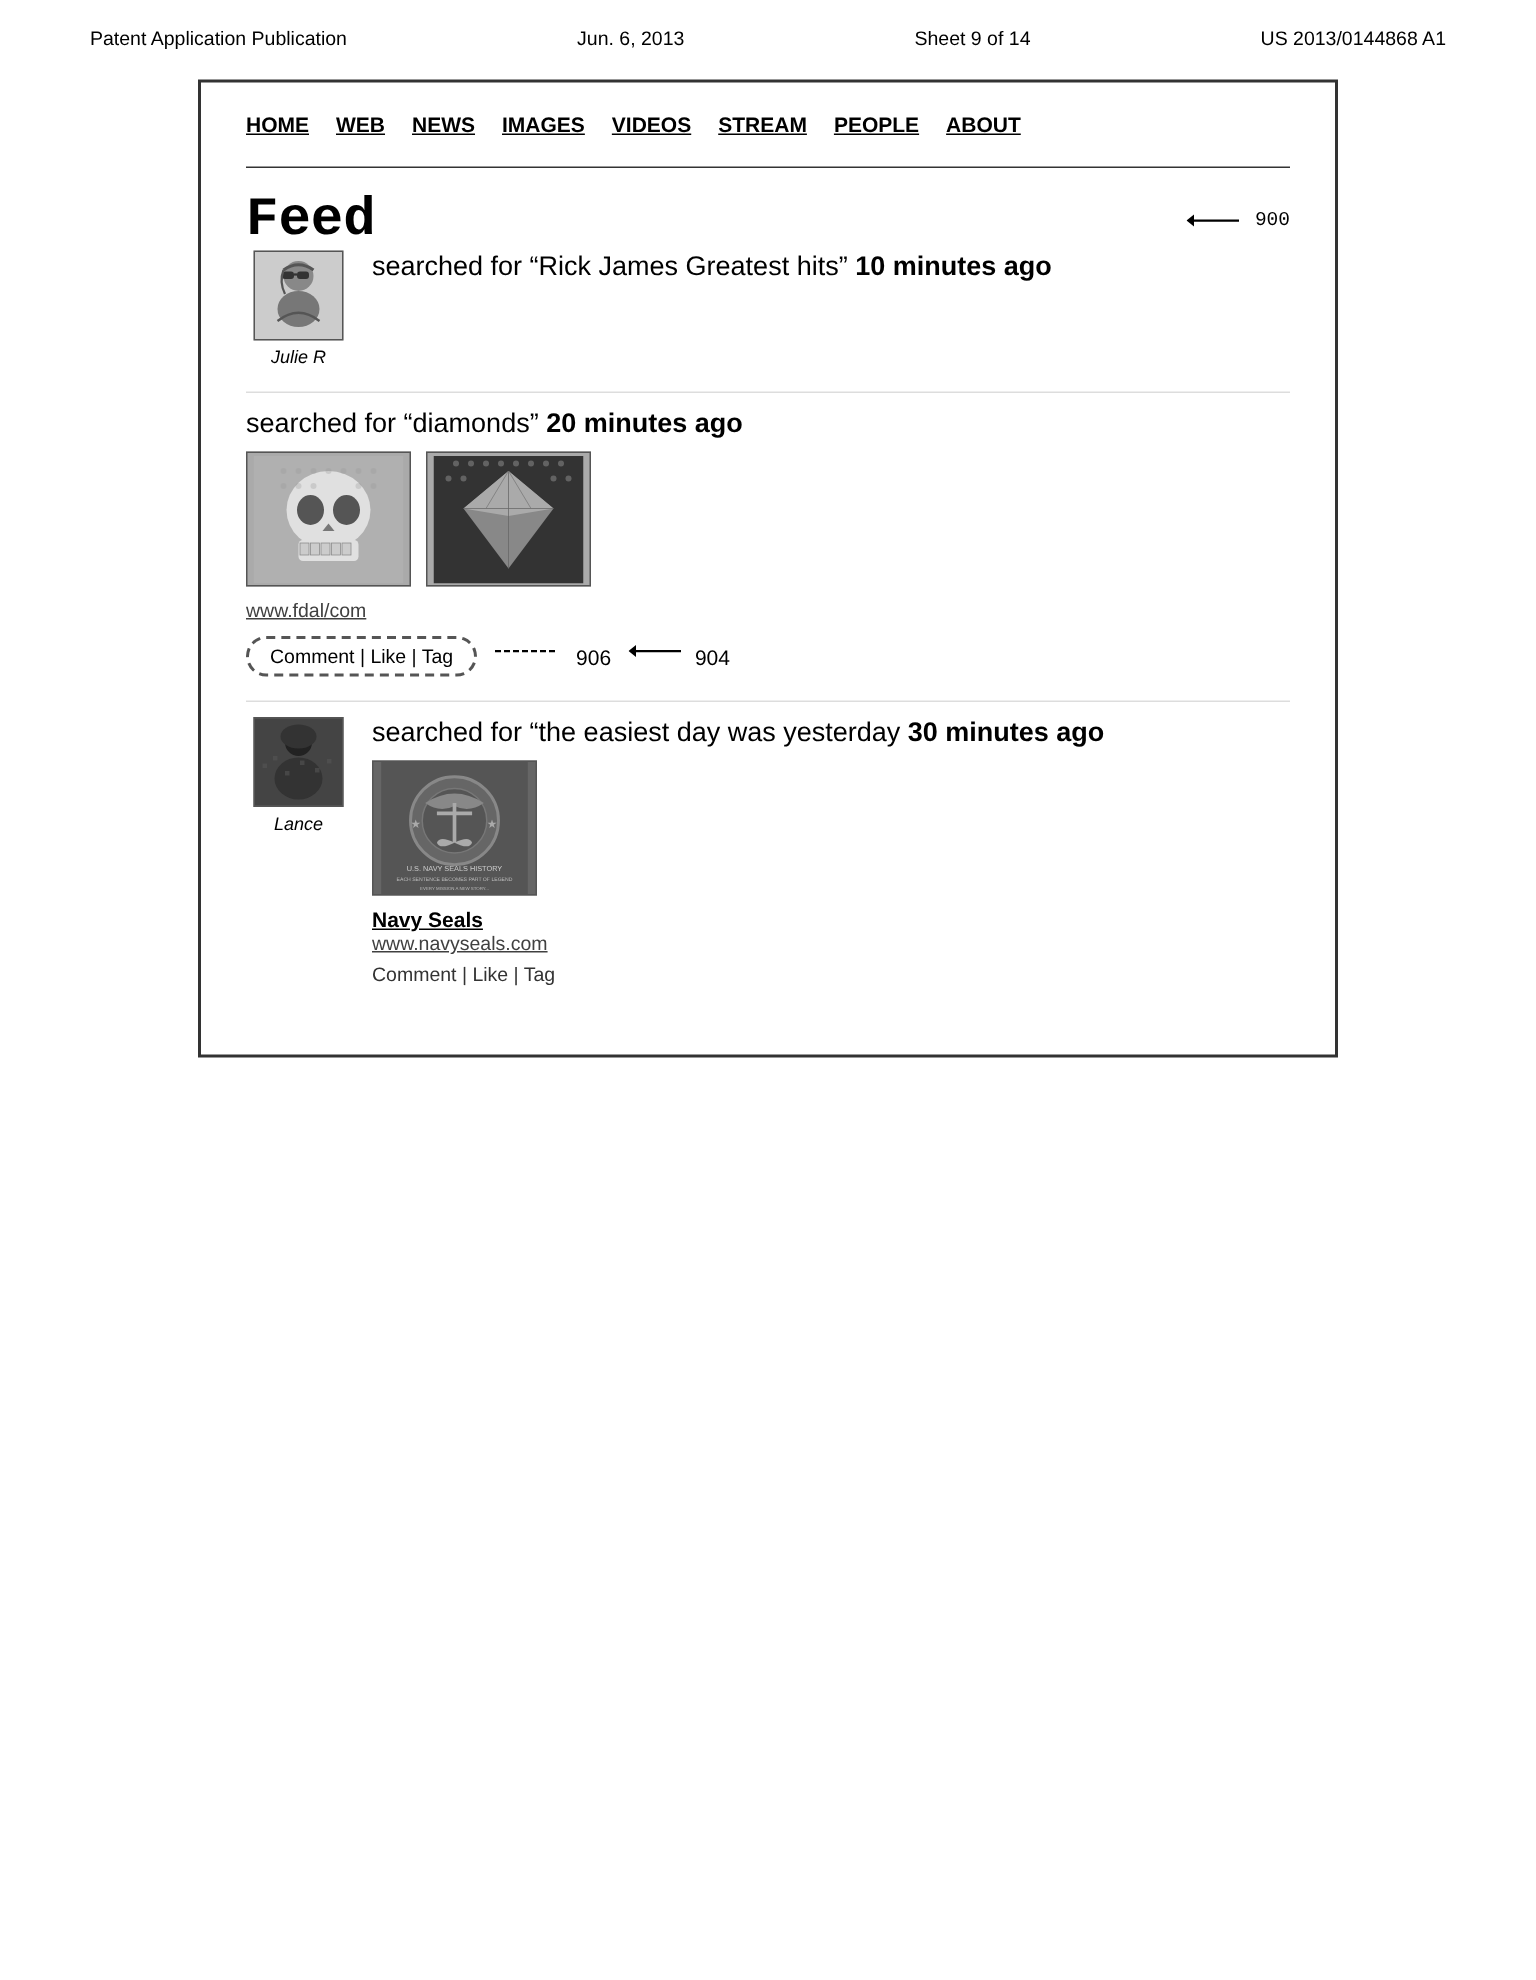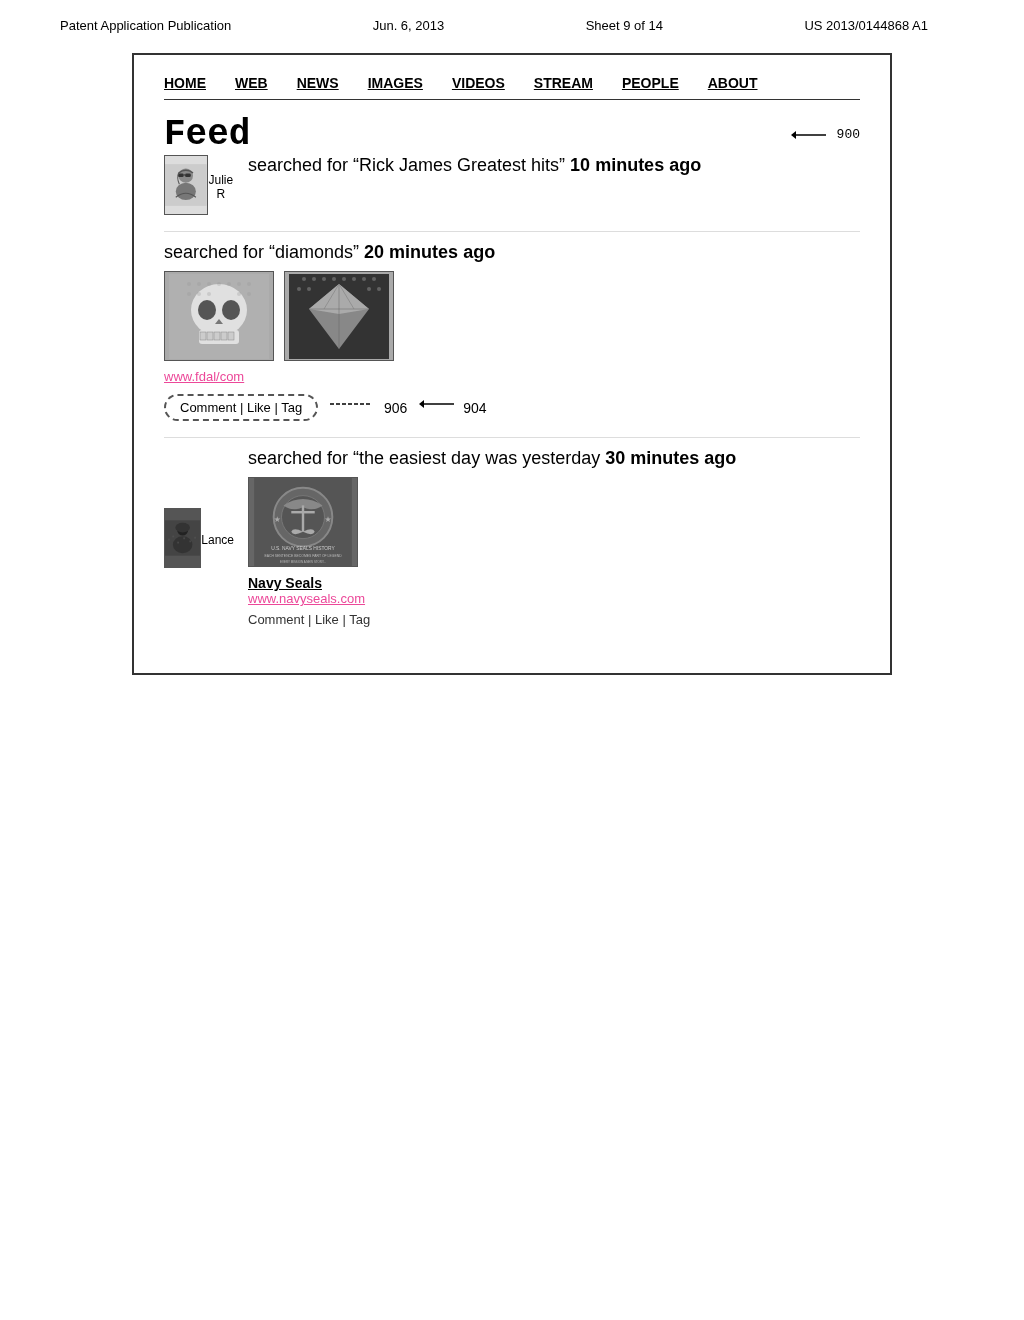--- a/index.html
+++ b/index.html
@@ -10,44 +10,44 @@
       font-family: Arial, sans-serif;
       font-size: 14px;
       color: #000;
       overflow: hidden;
     }
 
     
     .patent-header {
       display: flex;
       justify-content: space-between;
-      padding: 18px 96px 10px 60px;
+      padding: 18px 60px 10px 60px;
       font-size: 13px;
     }
 
     
     .content-area {
       padding: 10px 80px;
     }
 
     
     .figure-box {
       border: 2px solid #333;
       padding: 20px 30px 30px 30px;
       margin: 0 auto;
       width: 760px;
       background: #fff;
     }
 
     
     .nav-bar {
       display: flex;
-      gap: 29px;
+      gap: 18px;
       border-bottom: 1px solid #333;
-      padding-bottom: 8px;
+      padding-bottom: 20px;
       margin-bottom: 14px;
     }
     .nav-item {
       font-size: 14px;
       text-decoration: underline;
       font-weight: bold;
       cursor: pointer;
     }
 
     
@@ -72,22 +72,23 @@
     
     .feed-entry {
       display: flex;
       margin-bottom: 16px;
       gap: 14px;
     }
     .avatar-box {
       width: 70px;
       min-width: 70px;
       display: flex;
-      flex-direction: row;
-      align-items: center;
+      flex-direction: column;
+      align-items: center;
+      font-style: italic;
     }
     .avatar-img {
       width: 60px;
       height: 60px;
       background: #888;
       border: 1px solid #555;
       display: flex;
       align-items: center;
       justify-content: center;
       overflow: hidden;
@@ -136,21 +137,21 @@
       margin: 6px 0;
     }
     .link-title {
       font-size: 14px;
       font-weight: bold;
       text-decoration: underline;
     }
     .link-url {
       font-size: 13px;
       text-decoration: underline;
-      color: #ec4899;
+      color: #404040;
     }
 
     
     .dashed-callout {
       border: 2px dashed #555;
       border-radius: 20px;
       display: inline-block;
       padding: 4px 14px;
       font-size: 13px;
       margin-top: 4px;

